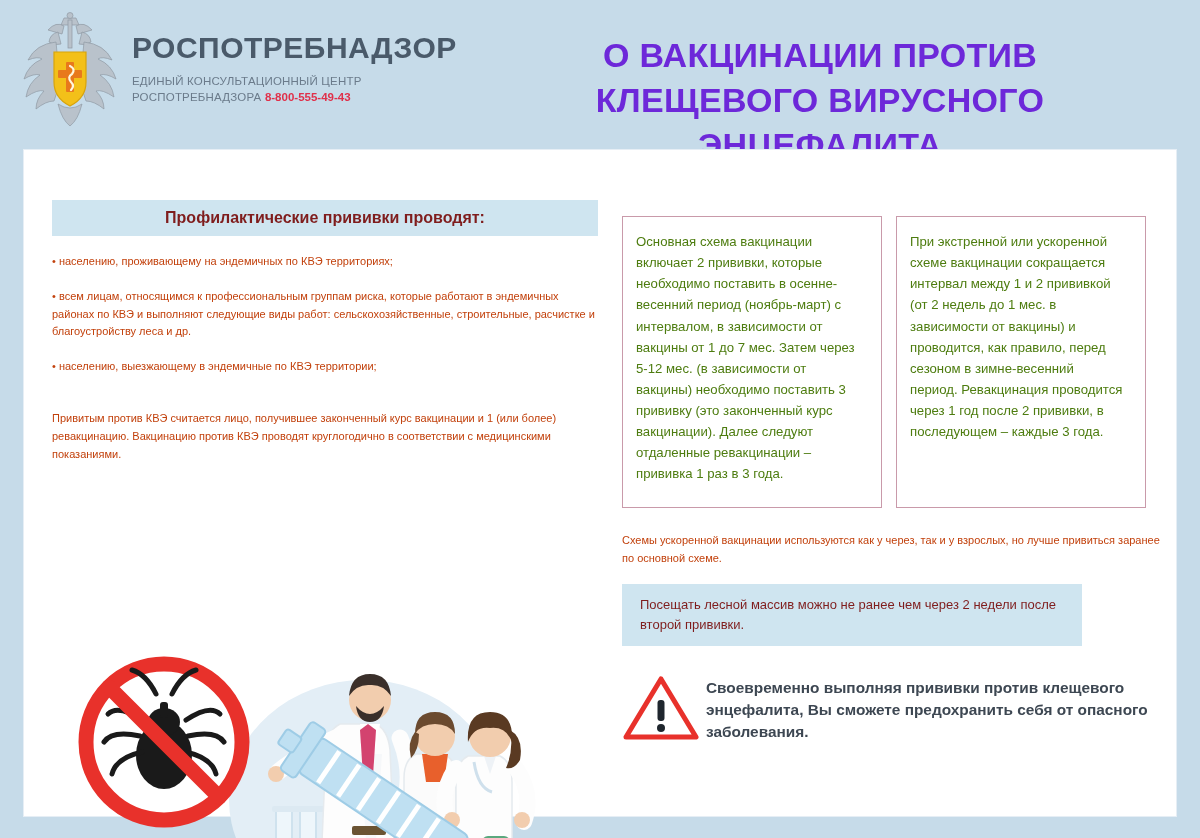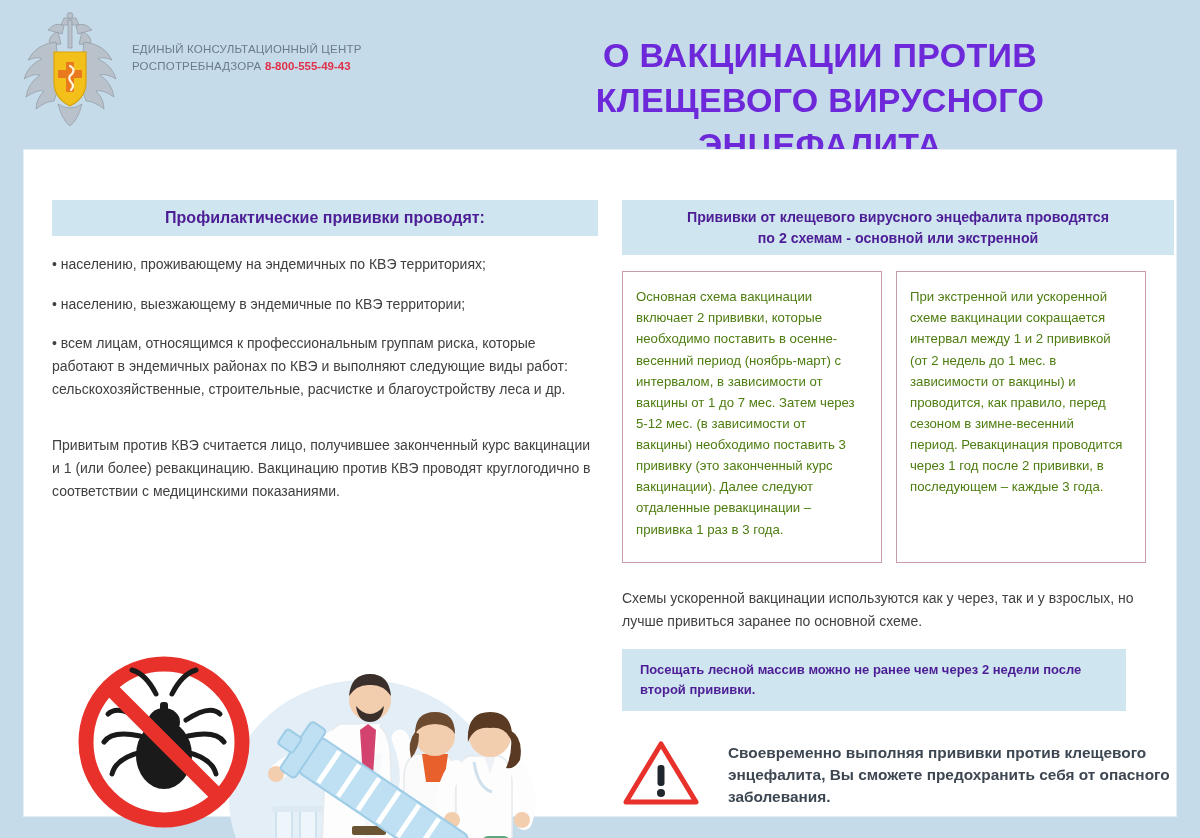--- a/index.html
+++ b/index.html
@@ -69,27 +69,27 @@
     position: absolute;
     left: 24px; top: 150px;
     width: 1152px; height: 666px;
     background: #ffffff;
     box-shadow: 0 0 0 1px #e6eef5;
   }
 
   
   .band {
     background: #cfe5f0;
-    color: #4c1d95;
+    color: #7f1d1d;
     font-weight: bold;
     text-align: center;
   }
   .body-text {
-    color: #404040;
-    font-size: 14px;
+    color: #c2410c;
+    font-size: 11px;
     line-height: 1.62;
   }
   .scheme-box {
     border: 1.5px solid #c99aaa;
     background: #ffffff;
     box-sizing: border-box;
     padding: 14px 20px 12px 13px;
     color: #4d7c0f;
     font-size: 13.2px;
     line-height: 1.60;
@@ -114,32 +114,32 @@
     font-size: 14.2px;
     line-height: 1.45;
   }
   #boxes { display: flex; gap: 14px; margin-top: 16px; }
   #box-main { width: 260px; min-height: 292px; }
   #box-emg  { width: 250px; min-height: 292px; }
 
   #accelerated { margin-top: 24px; }
   #forest-band {
     margin-top: 16px;
-    width: 504px;
+    width: 460px;
     padding: 11px 18px;
     box-sizing: border-box;
     text-align: left;
-    font-weight: bold;
+    font-weight: normal;
     font-size: 13px;
     line-height: 1.55;
   }
   #warning-row {
     display: flex;
     align-items: center;
-    gap: 28px;
+    gap: 6px;
     margin-top: 28px;
   }
   #warning-text {
     color: #3d4752;
     font-weight: bold;
     font-size: 15.4px;
     line-height: 1.42;
   }
 
   
@@ -180,20 +180,21 @@
 
         <g fill="#e8791c">
           <rect x="48" y="50" width="8" height="30" rx="1"></rect>
           <rect x="40" y="58" width="24" height="8" rx="1"></rect>
         </g>
         <path d="M52 54 q6 3 2 8 q-5 3 -1 8 q4 4 0 8" fill="none" stroke="#fff7dd" stroke-width="2.2" stroke-linecap="round"></path>
       </svg>
     </div>
 
     <div id="brand-block">
+      <div id="brand-name">РОСПОТРЕБНАДЗОР</div>
       <div id="brand-sub">
         <div>ЕДИНЫЙ КОНСУЛЬТАЦИОННЫЙ ЦЕНТР</div>
         <div>
           <span>РОСПОТРЕБНАДЗОРА</span>
           <span class="phone">8-800-555-49-43</span>
         </div>
       </div>
     </div>
 
     <div id="main-title">
@@ -201,22 +202,22 @@
       <div>КЛЕЩЕВОГО ВИРУСНОГО ЭНЦЕФАЛИТА</div>
     </div>
   </div>
 
   <div id="panel">
 
     <div id="left-col">
       <div id="left-head" class="band">Профилактические прививки проводят:</div>
 
       <div class="body-text bullet">• населению, проживающему на эндемичных по КВЭ территориях;</div>
+      <div class="body-text bullet">• всем лицам, относящимся к профессиональным группам риска, которые работают в эндемичных районах по КВЭ и выполняют следующие виды работ: сельскохозяйственные, строительные, расчистке и благоустройству леса и др.</div>
       <div class="body-text bullet">• населению, выезжающему в эндемичные по КВЭ территории;</div>
-      <div class="body-text bullet">• всем лицам, относящимся к профессиональным группам риска, которые работают в эндемичных районах по КВЭ и выполняют следующие виды работ: сельскохозяйственные, строительные, расчистке и благоустройству леса и др.</div>
 
       <div id="left-note" class="body-text">Привитым против КВЭ считается лицо, получившее законченный курс вакцинации и 1 (или более) ревакцинацию. Вакцинацию против КВЭ проводят круглогодично в соответствии с медицинскими показаниями.</div>
     </div>
 
     <div id="illustration">
       <svg viewBox="0 0 530 270" width="530" height="270">
 
         <ellipse cx="300" cy="150" rx="135" ry="120" fill="#e3eef6"></ellipse>
 
         <g fill="#8fb8d4" opacity="0.85">
@@ -320,24 +321,20 @@
           <rect x="212" y="132" width="18" height="58" rx="4" fill="#bfe0f2" stroke="#9ecce6" stroke-width="2"></rect>
           <rect x="196" y="152" width="18" height="18" rx="3" fill="#bfe0f2" stroke="#9ecce6" stroke-width="2"></rect>
           <rect x="406" y="146" width="20" height="30" rx="4" fill="#d8ecf8" stroke="#9ecce6" stroke-width="2"></rect>
           <rect x="426" y="157" width="46" height="8" rx="3" fill="#cfe6f4" stroke="#9ecce6" stroke-width="2"></rect>
         </g>
       </svg>
     </div>
 
     <div id="right-col">
 
-      <div id="right-head" class="band">
-        <div>Прививки от клещевого вирусного энцефалита проводятся</div>
-        <div>по 2 схемам - основной или экстренной</div>
-      </div>
 
       <div id="boxes">
         <div id="box-main" class="scheme-box">Основная схема вакцинации включает 2 прививки, которые необходимо поставить в осенне-весенний период (ноябрь-март) с интервалом, в зависимости от вакцины от 1 до 7 мес. Затем через 5-12 мес. (в зависимости от вакцины) необходимо поставить 3 прививку (это законченный курс вакцинации). Далее следуют отдаленные ревакцинации – прививка 1 раз в 3 года.</div>
         <div id="box-emg" class="scheme-box">При экстренной или ускоренной схеме вакцинации сокращается интервал между 1 и 2 прививкой (от 2 недель до 1 мес. в зависимости от вакцины) и проводится, как правило, перед сезоном в зимне-весенний период. Ревакцинация проводится через 1 год после 2 прививки, в последующем – каждые 3 года.</div>
       </div>
 
       <div id="accelerated" class="body-text">Схемы ускоренной вакцинации используются как у через, так и у взрослых, но лучше привиться заранее по основной схеме.</div>
 
       <div id="forest-band" class="band">Посещать лесной массив можно не ранее чем через 2 недели после второй прививки.</div>
 

